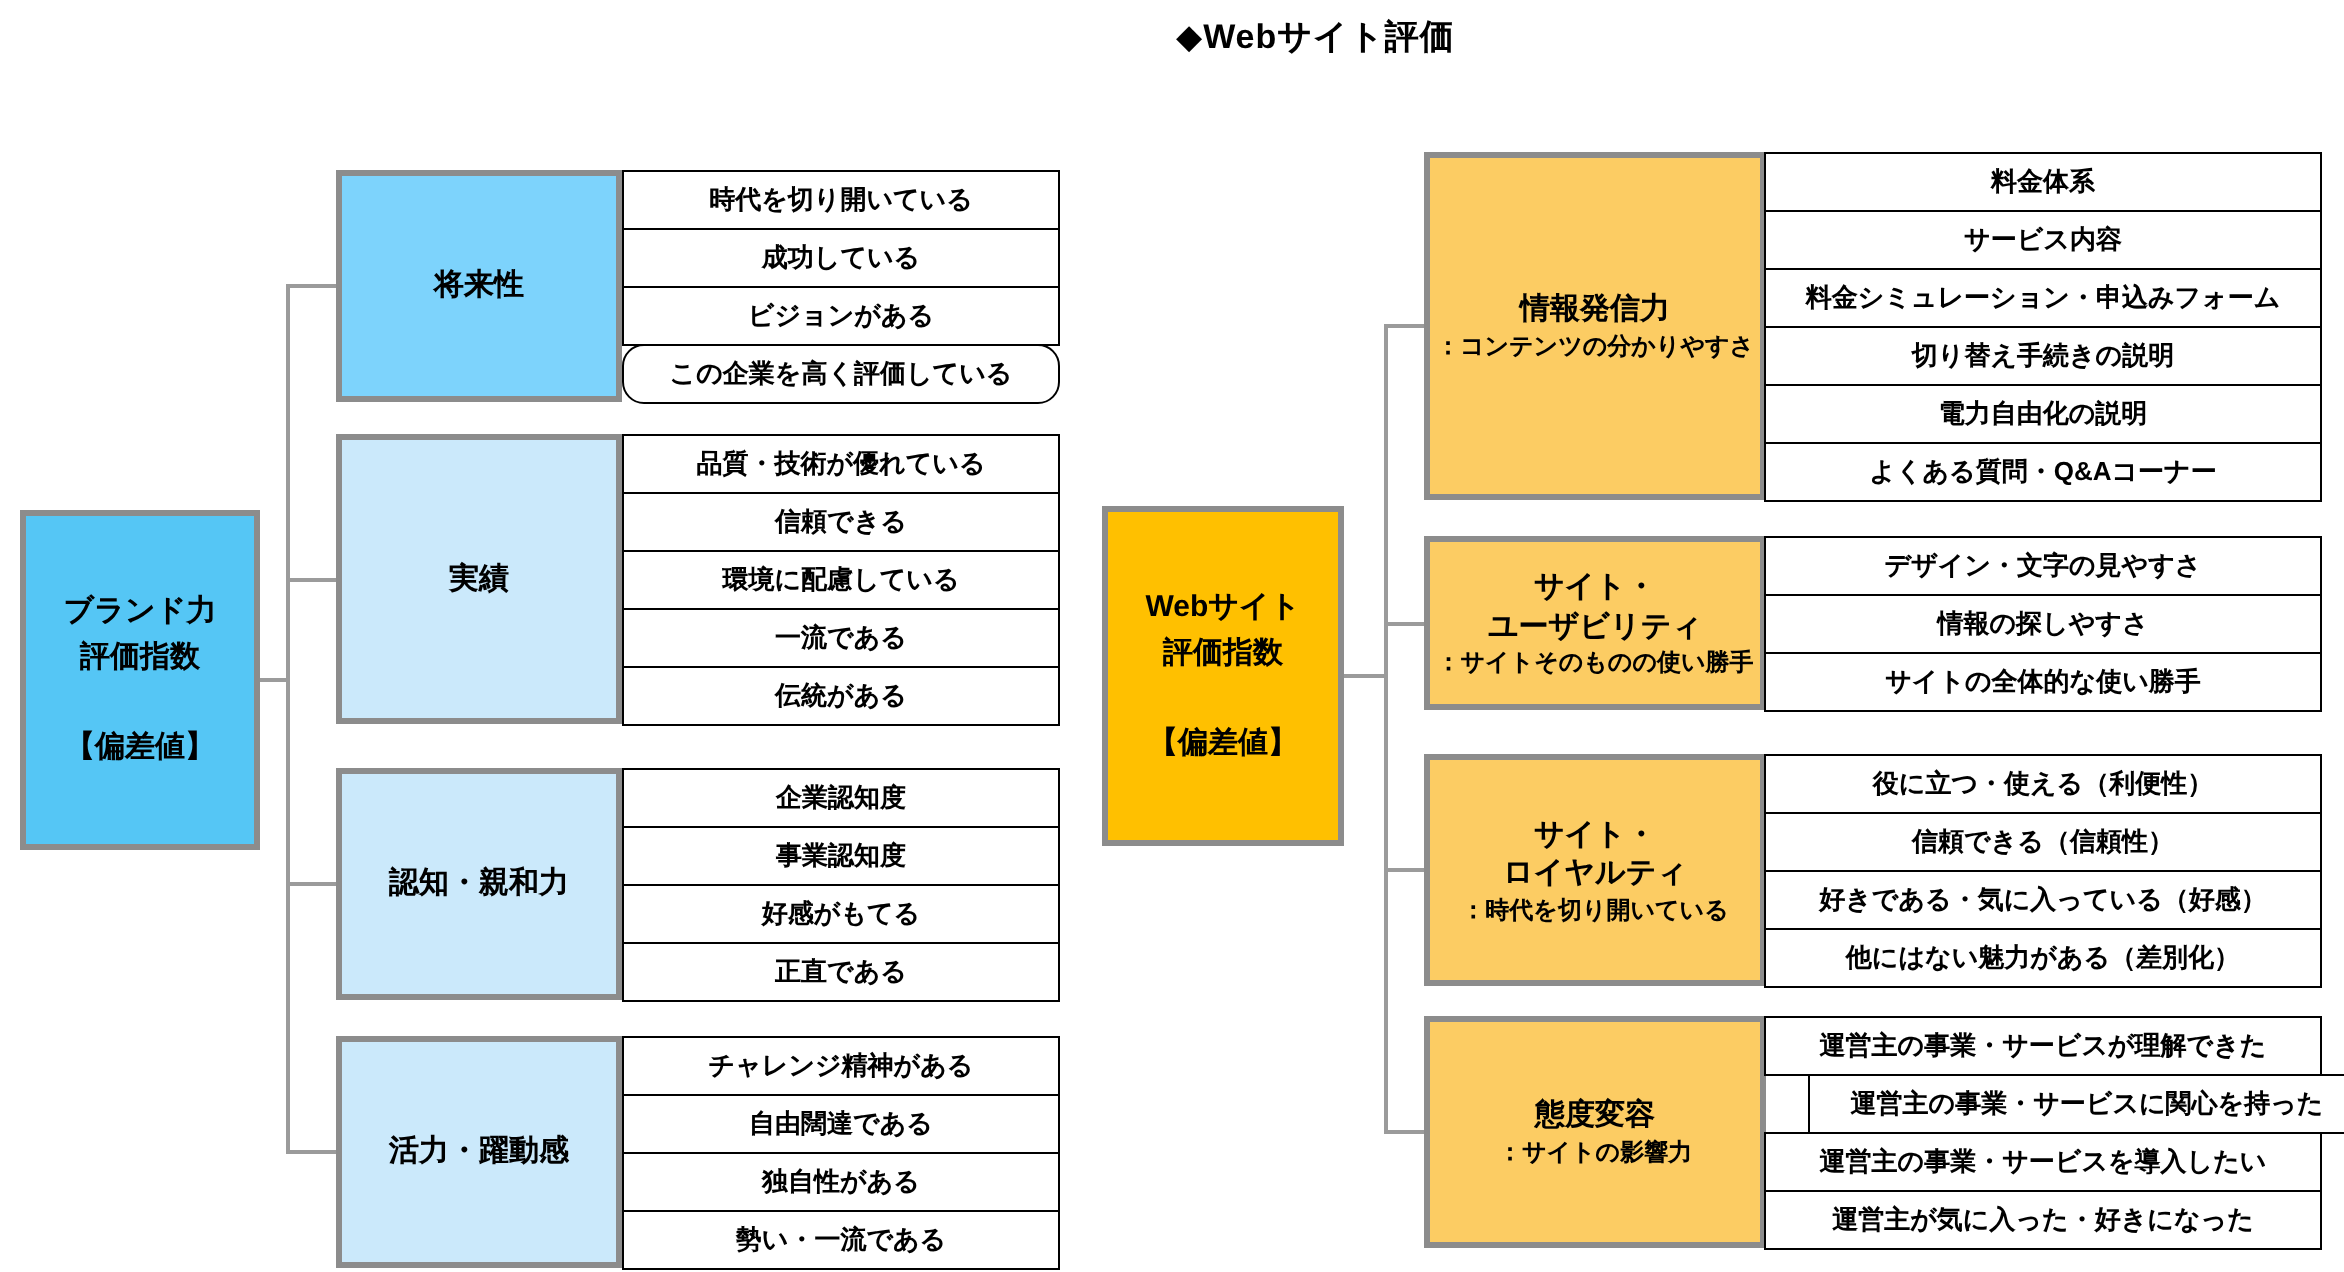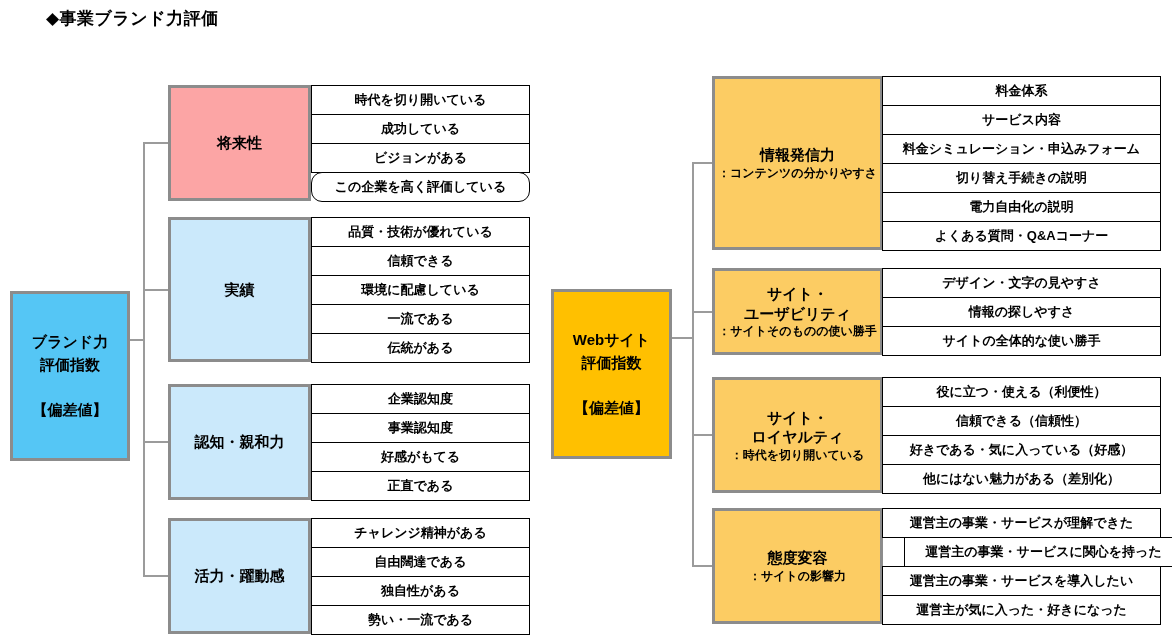--- a/index.html
+++ b/index.html
@@ -2,46 +2,45 @@
 <html lang="ja"><head>
 <meta charset="utf-8">
 <style>
   html,body{margin:0;padding:0;background:#fff;}
   body{font-family:"Liberation Sans","DejaVu Sans",sans-serif;color:#000;}
   .stage{position:relative;width:1172px;height:636px;background:#fff;overflow:hidden;}
   .panel{position:absolute;left:0;top:0;width:100%;height:100%;}
   .title{position:absolute;margin:0;font-size:17px;font-weight:bold;white-space:nowrap;letter-spacing:.5px;}
   .root-box{position:absolute;border:3px solid #404040;box-sizing:border-box;
             display:flex;flex-direction:column;justify-content:center;
-            font-weight:bold;font-size:15px;line-height:1.5;text-align:center;margin-top:36px;}
+            font-weight:bold;font-size:15px;line-height:1.5;text-align:center;}
   .cat-box{position:absolute;border:3px solid #8C8C8C;box-sizing:border-box;
            display:flex;flex-direction:column;justify-content:center;align-items:center;
            text-align:center;font-weight:bold;}
   .cat-label{font-size:15px;line-height:1.3;white-space:pre-line;}
   .cat-sub{font-size:12px;line-height:1.25;margin-top:1px;}
   .item-box{position:absolute;border:1px solid #000;box-sizing:border-box;background:#fff;
             display:flex;align-items:center;justify-content:center;
             font-size:13px;font-weight:bold;white-space:nowrap;}
   .conn{position:absolute;background:#9B9B9B;}
 </style>
 </head>
 <body>
 
 <div class="stage">
 
   <section class="panel">
-    <h2 class="title" style="left: 46px; top: 7px;">◆事業ブランド力評価</h2>
     <div class="root-box" style="left: 10px; top: 255px; width: 120px; height: 170px; background: rgb(85, 198, 245); border-color: rgb(140, 140, 140);">
         <div class="root-line">ブランド力</div>
         <div class="root-line">評価指数</div>
         <div class="root-line">&nbsp;</div>
         <div class="root-line">【偏差値】</div>
       </div>
     <div class="groups">
-        <div class="cat-box" style="left: 168px; top: 85px; width: 143px; height: 116px; background: #fca5a5; border-color: rgb(140, 140, 140);">
+        <div class="cat-box" style="left: 168px; top: 85px; width: 143px; height: 116px; background: #7dd3fc; border-color: rgb(140, 140, 140);">
           <div class="cat-label">将来性</div>
         </div>
         <div class="item-box" style="left: 311px; top: 85px; width: 219px; height: 30px; border-color: rgb(0, 0, 0);">時代を切り開いている</div>
         <div class="item-box" style="left: 311px; top: 114px; width: 219px; height: 30px; border-color: rgb(0, 0, 0);">成功している</div>
         <div class="item-box" style="left: 311px; top: 143px; width: 219px; height: 30px; border-color: rgb(0, 0, 0);">ビジョンがある</div>
         <div class="item-box" style="left: 311px; top: 172px; width: 219px; height: 30px; border-color: rgb(0, 0, 0); border-radius: 11px;">この企業を高く評価している</div>
         <div class="cat-box" style="left: 168px; top: 217px; width: 143px; height: 145px; background: rgb(203, 233, 251); border-color: rgb(140, 140, 140);">
           <div class="cat-label">実績</div>
         </div>
         <div class="item-box" style="left: 311px; top: 217px; width: 219px; height: 30px; border-color: rgb(0, 0, 0);">品質・技術が優れている</div>
@@ -68,20 +67,21 @@
         <div class="conn" style="left: 130px; top: 339px; width: 15px; height: 2px; background: rgb(155, 155, 155);"></div>
         <div class="conn" style="left: 143px; top: 142px; width: 2px; height: 435px; background: rgb(155, 155, 155);"></div>
         <div class="conn" style="left: 143px; top: 142px; width: 25px; height: 2px; background: rgb(155, 155, 155);"></div>
         <div class="conn" style="left: 143px; top: 288.5px; width: 25px; height: 2px; background: rgb(155, 155, 155);"></div>
         <div class="conn" style="left: 143px; top: 441px; width: 25px; height: 2px; background: rgb(155, 155, 155);"></div>
         <div class="conn" style="left: 143px; top: 575px; width: 25px; height: 2px; background: rgb(155, 155, 155);"></div>
       </div>
   </section>
 
   <section class="panel">
+    <h2 class="title" style="left: 588px; top: 7px;">◆Webサイト評価</h2>
     <div class="root-box" style="left: 551px; top: 253px; width: 121px; height: 170px; background: rgb(255, 192, 0); border-color: rgb(140, 140, 140);">
         <div class="root-line">Webサイト</div>
         <div class="root-line">評価指数</div>
         <div class="root-line">&nbsp;</div>
         <div class="root-line">【偏差値】</div>
       </div>
     <div class="groups">
         <div class="cat-box" style="left: 712px; top: 76px; width: 171px; height: 174px; background: rgb(252, 204, 99); border-color: rgb(140, 140, 140);">
           <div class="cat-label">情報発信力</div>
           <div class="cat-sub">：コンテンツの分かりやすさ</div>

